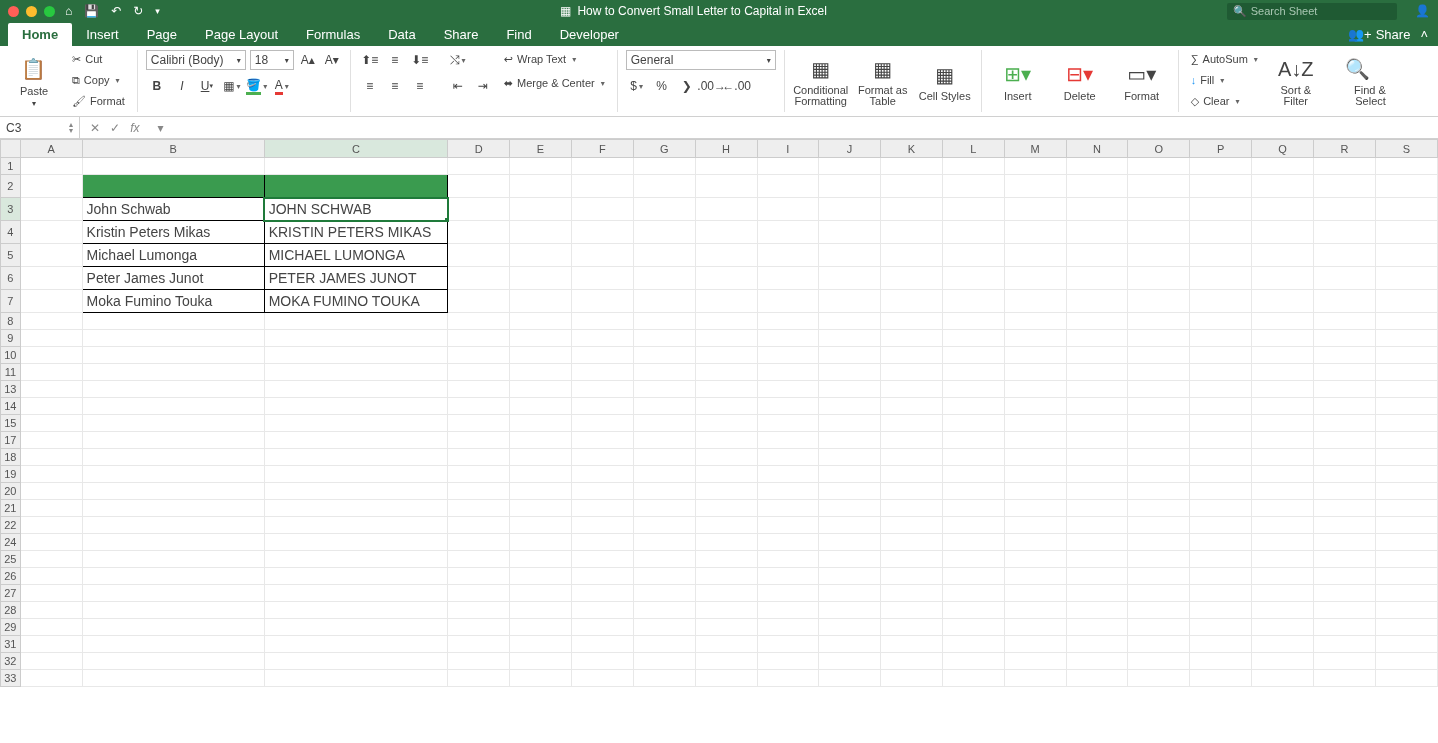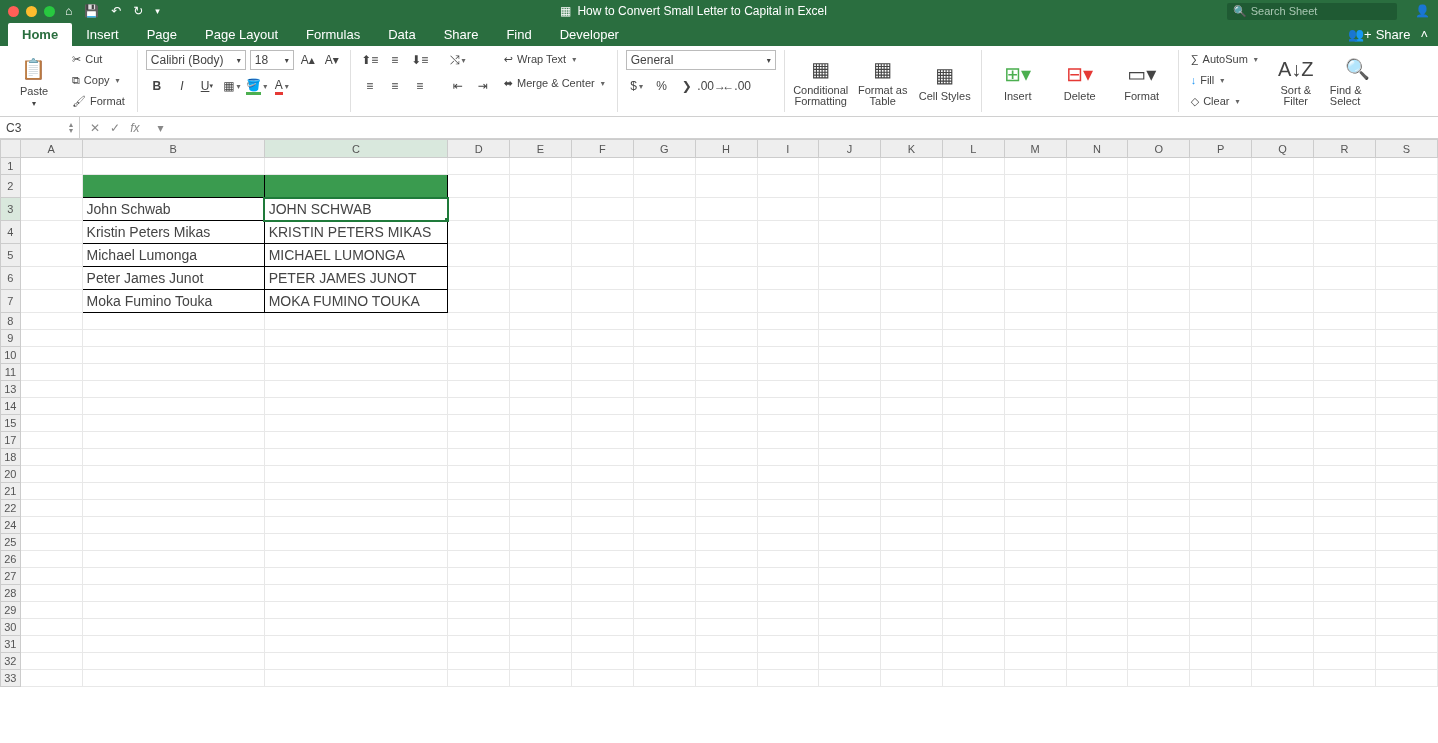--- a/index.html
+++ b/index.html
@@ -237,21 +237,21 @@
           <span>◇</span>
           <span>Clear</span>
         </div>
     </div>
     <div class="bigbtn">
         <div class="ic">A↓Z</div>
         <span style="text-align:center;line-height:11px">Sort &amp; Filter</span>
       </div>
     <div class="bigbtn">
         <div class="ic">🔍</div>
-        <span style="text-align:left;line-height:11px">Find &amp; Select</span>
+        <span style="text-align:right;line-height:11px">Find &amp; Select</span>
       </div>
   </div>
 </div>
 
 <div class="formula-bar">
   <div class="namebox">
     <span>C3</span>
     <div class="spin">
         <span>▴</span>
         <span>▾</span>
@@ -636,20 +636,42 @@
           <td class="cell std" style=""></td>
           <td class="cell std" style=""></td>
           <td class="cell std" style=""></td>
           <td class="cell std" style=""></td>
           <td class="cell std" style=""></td>
           <td class="cell std" style=""></td>
           <td class="cell std" style=""></td>
           <td class="cell std" style=""></td>
         </tr>
         <tr>
+          <td class="rowhead">19</td>
+          <td class="cell std" style=""></td>
+          <td class="cell data-b" style=""></td>
+          <td class="cell data-b" style=""></td>
+          <td class="cell std" style=""></td>
+          <td class="cell std" style=""></td>
+          <td class="cell std" style=""></td>
+          <td class="cell std" style=""></td>
+          <td class="cell std" style=""></td>
+          <td class="cell std" style=""></td>
+          <td class="cell std" style=""></td>
+          <td class="cell std" style=""></td>
+          <td class="cell std" style=""></td>
+          <td class="cell std" style=""></td>
+          <td class="cell std" style=""></td>
+          <td class="cell std" style=""></td>
+          <td class="cell std" style=""></td>
+          <td class="cell std" style=""></td>
+          <td class="cell std" style=""></td>
+          <td class="cell std" style=""></td>
+        </tr>
+        <tr>
           <td class="rowhead">20</td>
           <td class="cell std" style=""></td>
           <td class="cell data-b" style=""></td>
           <td class="cell data-b" style=""></td>
           <td class="cell std" style=""></td>
           <td class="cell std" style=""></td>
           <td class="cell std" style=""></td>
           <td class="cell std" style=""></td>
           <td class="cell std" style=""></td>
           <td class="cell std" style=""></td>
@@ -813,42 +835,20 @@
           <td class="cell std" style=""></td>
           <td class="cell std" style=""></td>
           <td class="cell std" style=""></td>
           <td class="cell std" style=""></td>
           <td class="cell std" style=""></td>
           <td class="cell std" style=""></td>
           <td class="cell std" style=""></td>
         </tr>
         <tr>
           <td class="rowhead">29</td>
-          <td class="cell std" style=""></td>
-          <td class="cell data-b" style=""></td>
-          <td class="cell data-b" style=""></td>
-          <td class="cell std" style=""></td>
-          <td class="cell std" style=""></td>
-          <td class="cell std" style=""></td>
-          <td class="cell std" style=""></td>
-          <td class="cell std" style=""></td>
-          <td class="cell std" style=""></td>
-          <td class="cell std" style=""></td>
-          <td class="cell std" style=""></td>
-          <td class="cell std" style=""></td>
-          <td class="cell std" style=""></td>
-          <td class="cell std" style=""></td>
-          <td class="cell std" style=""></td>
-          <td class="cell std" style=""></td>
-          <td class="cell std" style=""></td>
-          <td class="cell std" style=""></td>
-          <td class="cell std" style=""></td>
-        </tr>
-        <tr>
-          <td class="rowhead">30</td>
           <td class="cell std" style=""></td>
           <td class="cell data-b" style=""></td>
           <td class="cell data-b" style=""></td>
           <td class="cell std" style=""></td>
           <td class="cell std" style=""></td>
           <td class="cell std" style=""></td>
           <td class="cell std" style=""></td>
           <td class="cell std" style=""></td>
           <td class="cell std" style=""></td>
           <td class="cell std" style=""></td>

